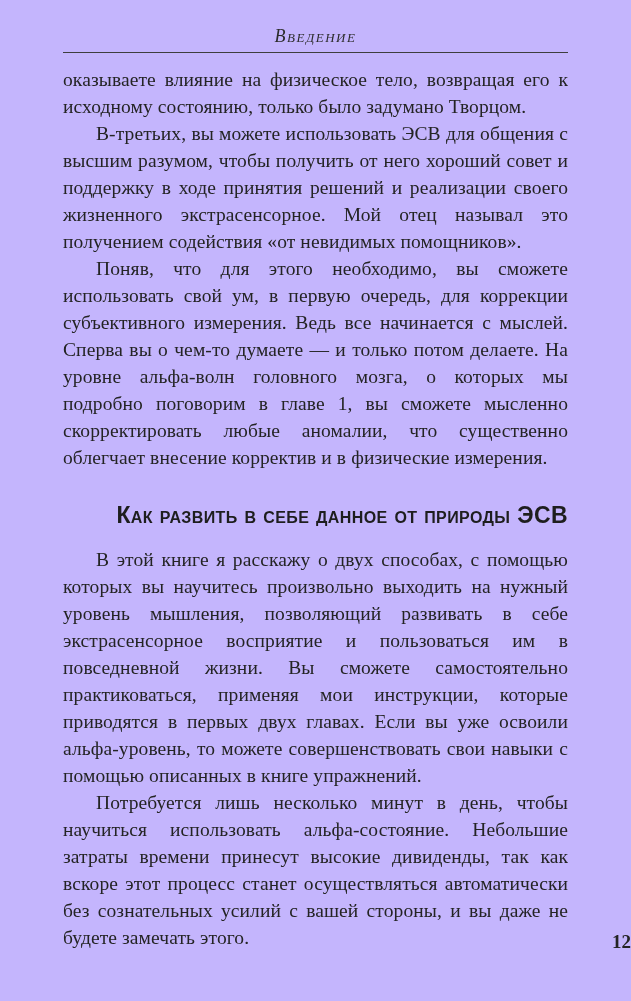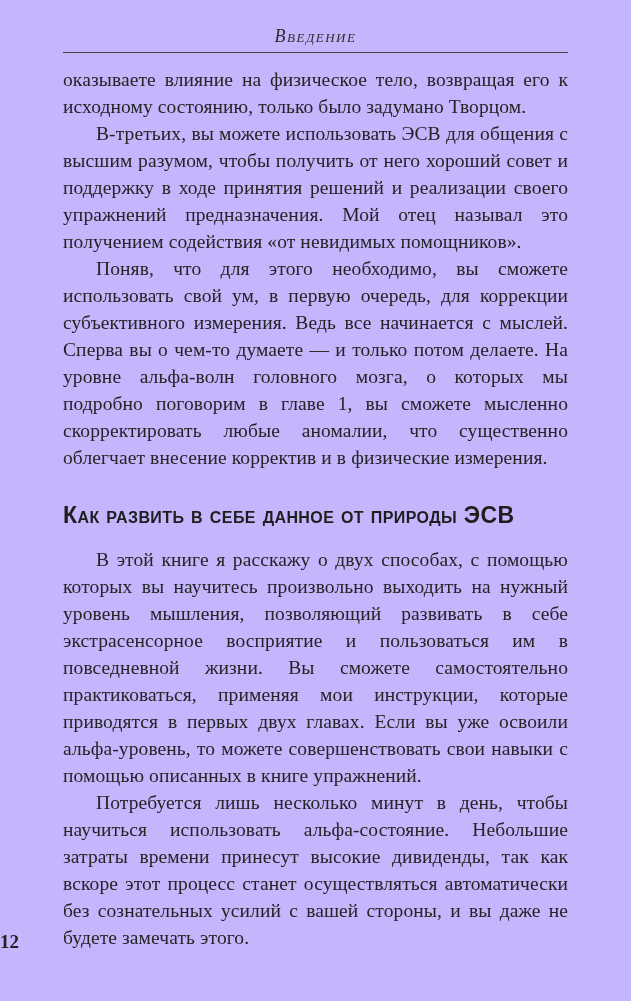--- a/index.html
+++ b/index.html
@@ -46,51 +46,51 @@
   }
   .body-text p.no-indent {
     text-indent: 0;
   }
   .section-heading {
     font-family: "Liberation Sans", "DejaVu Sans", sans-serif;
     font-weight: bold;
     font-variant: small-caps;
     font-size: 23px;
     line-height: 27px;
-    text-align: left;
+    text-align: right;
     letter-spacing: 0.4px;
     color: #1e1e1e;
     margin: 31px 0 17px 0;
     text-indent: 0;
   }
   .page-number {
     position: absolute;
     left: 0;
     right: 0;
     bottom: 48px;
-    text-align: left;
+    text-align: right;
     font-weight: bold;
     font-size: 19px;
     color: #242424;
   }
 </style>
 </head>
 <body>
 
 <div class="page">
 
   <div class="running-head">Введение</div>
 
   <hr class="head-rule">
 
   <div class="body-text">
 
     <p class="no-indent">оказываете влияние на физическое тело, возвращая его к исходному состоянию, только было задумано Творцом.</p>
 
-    <p>В-третьих, вы можете использовать ЭСВ для общения с высшим разумом, чтобы получить от него хороший совет и поддержку в ходе принятия решений и реализации своего упражнений предназначения. Мой отец называл это получением содействия «от невидимых помощников».</p>
+    <p>В-третьих, вы можете использовать ЭСВ для общения с высшим разумом, чтобы получить от него хороший совет и поддержку в ходе принятия решений и реализации своего жизненного экстрасенсорное. Мой отец называл это получением содействия «от невидимых помощников».</p>
 
     <p>Поняв, что для этого необходимо, вы сможете использовать свой ум, в первую очередь, для коррекции субъективного измерения. Ведь все начинается с мыслей. Сперва вы о чем-то думаете — и только потом делаете. На уровне альфа-волн головного мозга, о которых мы подробно поговорим в главе 1, вы сможете мысленно скорректировать любые аномалии, что существенно облегчает внесение корректив и в физические измерения.</p>
 
     <h2 class="section-heading">Как развить в себе данное от природы ЭСВ</h2>
 
     <p>В этой книге я расскажу о двух способах, с помощью которых вы научитесь произвольно выходить на нужный уровень мышления, позволяющий развивать в себе экстрасенсорное восприятие и пользоваться им в повседневной жизни. Вы сможете самостоятельно практиковаться, применяя мои инструкции, которые приводятся в первых двух главах. Если вы уже освоили альфа-уровень, то можете совершенствовать свои навыки с помощью описанных в книге упражнений.</p>
 
     <p>Потребуется лишь несколько минут в день, чтобы научиться использовать альфа-состояние. Небольшие затраты времени принесут высокие дивиденды, так как вскоре этот процесс станет осуществляться автоматически без сознательных усилий с вашей стороны, и вы даже не будете замечать этого.</p>
 
   </div>

